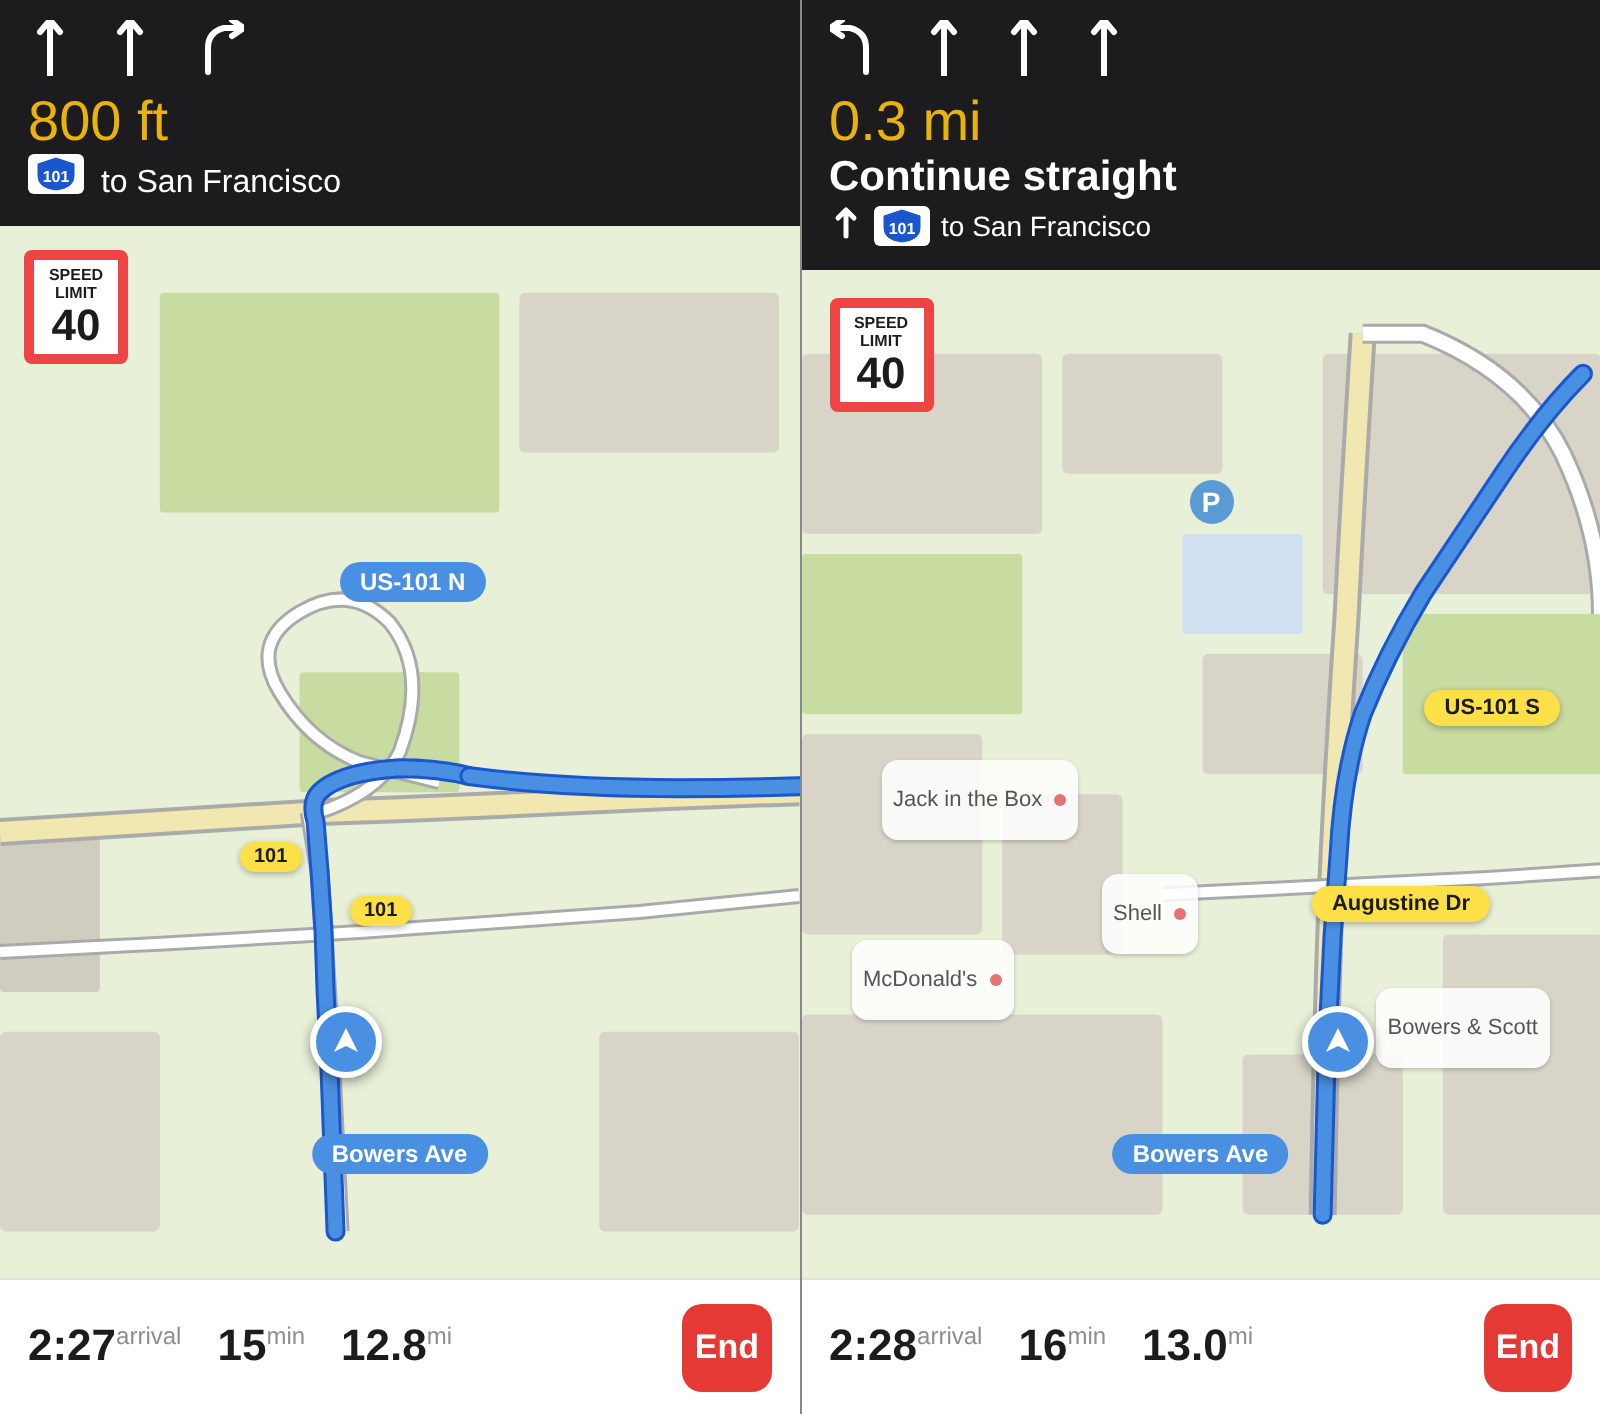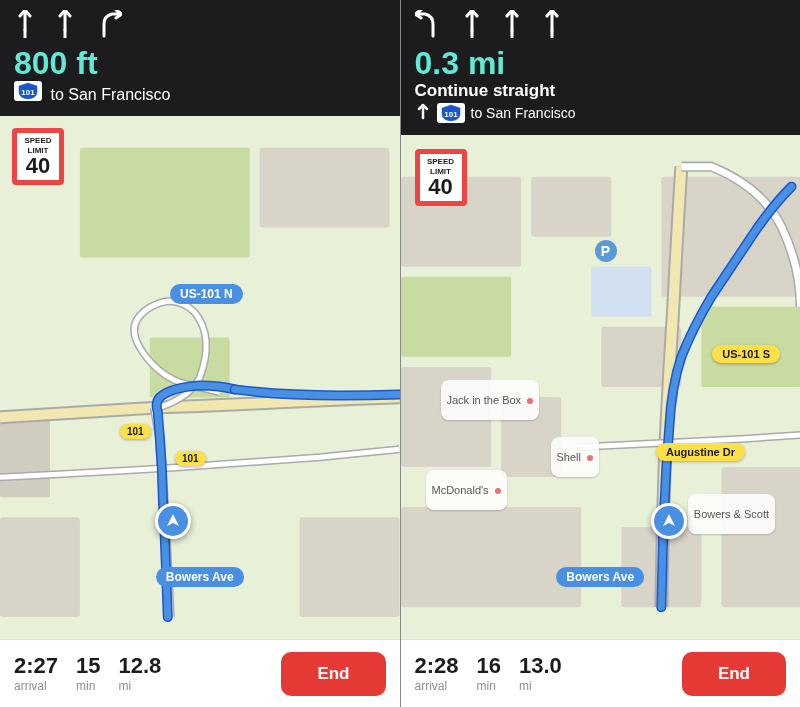--- a/index.html
+++ b/index.html
@@ -39,24 +39,24 @@
       display: flex;
       align-items: center;
       justify-content: center;
     }
 
     .arrow-icon svg {
       fill: white;
     }
 
     .nav-distance {
-      font-size: 32px;
-      font-weight: 700;
+      font-size: 28px;
+      font-weight: 400;
       line-height: 1.1;
-      color: #5eead4;
+      color: #eab308;
     }
 
     .nav-instruction {
       font-size: 16px;
       color: white;
       font-weight: 400;
     }
 
     
     .map-area {
@@ -147,21 +147,20 @@
       align-items: center;
       padding: 10px 14px;
       gap: 0;
       border-top: 1px solid #e0e0e0;
       flex-shrink: 0;
       height: 68px;
     }
 
     .bottom-stat {
       display: flex;
-      flex-direction: column;
       align-items: flex-start;
       margin-right: 18px;
     }
 
     .bottom-stat-value {
       font-size: 22px;
       font-weight: 600;
       color: #1c1c1e;
       line-height: 1.1;
     }
@@ -170,21 +169,21 @@
       font-size: 12px;
       color: #8e8e93;
     }
 
     .end-button {
       margin-left: auto;
       background: #e53935;
       color: white;
       border: none;
       border-radius: 10px;
-      padding: 12px 36px;
+      padding: 12px 6px;
       font-size: 17px;
       font-weight: 600;
       cursor: pointer;
     }
 
     
     .divider {
       width: 1px;
       height: 707px;
       background: #888;
@@ -357,21 +356,21 @@
       </div>
 
       <div class="arrow-icon">
         <svg width="22" height="28" viewBox="0 0 22 28">
             <path d="M11 0 L11 20 M6 6 L11 0 L16 6" stroke="white" stroke-width="3" fill="none" stroke-linecap="round" stroke-linejoin="round"></path>
             <line x1="11" y1="20" x2="11" y2="28" stroke="white" stroke-width="3" stroke-linecap="round"></line>
           </svg>
       </div>
     </div>
     <div class="nav-distance">0.3 mi</div>
-    <div class="nav-instruction" style="font-size:17px;font-weight:600;">Continue straight</div>
+    <div class="nav-instruction" style="font-size:21px;font-weight:600;">Continue straight</div>
     <div class="small-text-instruction">
       <svg width="16" height="20" viewBox="0 0 16 20" style="flex-shrink:0;">
           <path d="M8 2 L8 15 M4 6 L8 2 L12 6" stroke="white" stroke-width="2.5" fill="none" stroke-linecap="round" stroke-linejoin="round"></path>
         </svg>
       <span style="display:inline-flex;align-items:center;background:white;border-radius:3px;padding:1px 4px;">
         <svg width="20" height="18" viewBox="0 0 20 18" style="display:block;">
           <path d="M10 1 L19 4 L19 10 Q19 16 10 17 Q1 16 1 10 L1 4 Z" fill="#1a56cc" stroke="#1a56cc" stroke-width="0.5"></path>
           <text x="10" y="13" text-anchor="middle" font-size="8" font-weight="bold" fill="white">101</text>
         </svg>
       </span>

